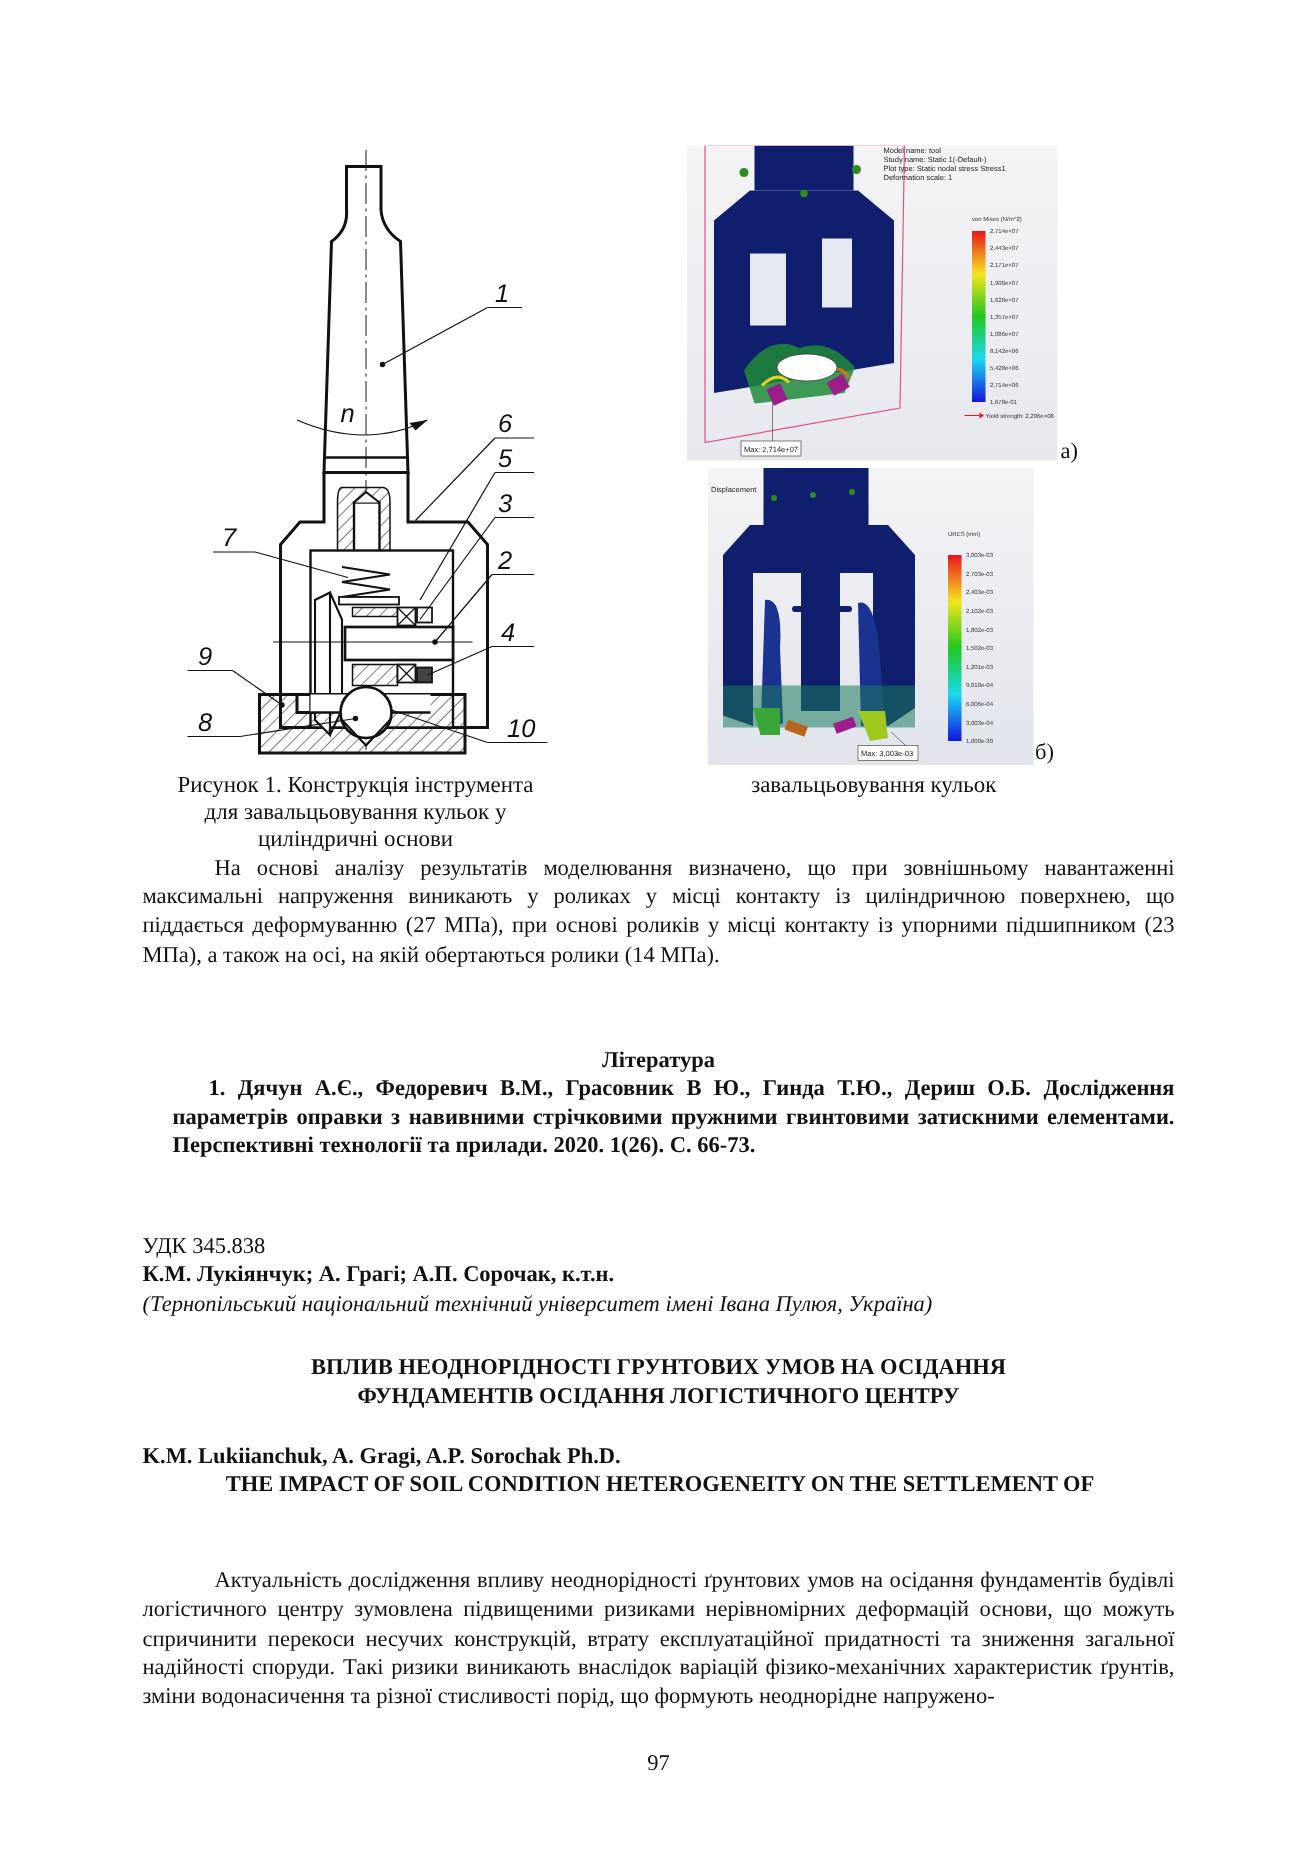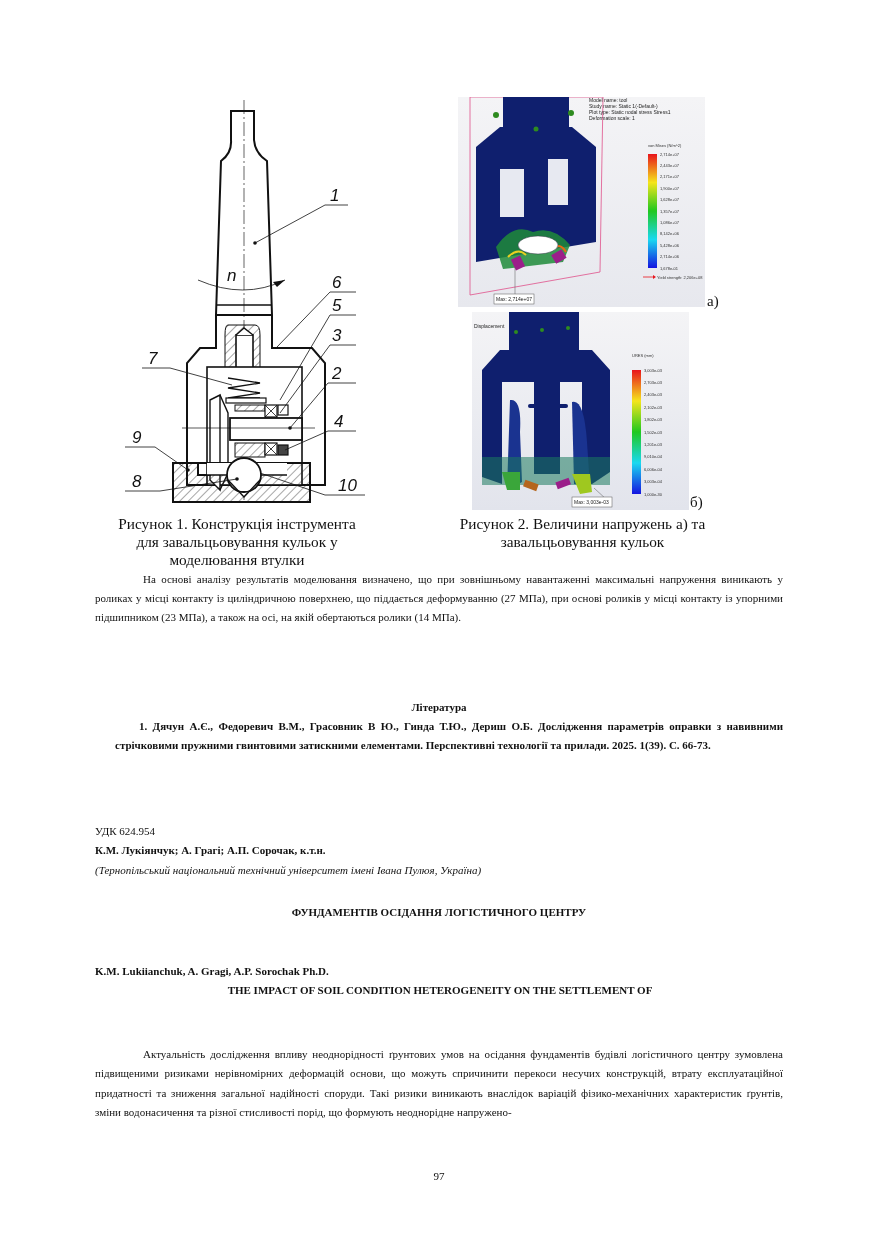--- a/index.html
+++ b/index.html
@@ -1,19 +1,19 @@
 <!DOCTYPE html>
 <html><head>
 <meta charset="utf-8">
 <style>
   html, body { margin: 0; padding: 0; background: #ffffff; }
   body { width: 877px; height: 1240px; position: relative; overflow: hidden;
          font-family: "Liberation Serif", "DejaVu Serif", serif; color: #111; }
   .abs { position: absolute; }
-  .t { font-size: 11px; line-height: 18.6px; }
+  .t { font-size: 15px; line-height: 18.6px; }
   .just { text-align: justify; text-align-last: left; }
   .center { text-align: center; }
   .bold { font-weight: bold; }
   .cap { position: absolute; text-align: center; font-size: 15.3px; line-height: 18px; }
   .fea { position: absolute; overflow: hidden; }
   .legend-label { font-family: "Liberation Sans", sans-serif; font-size: 4px; fill: #333; }
   .callout { font-family: "Liberation Sans", sans-serif; font-size: 5px; fill: #222; }
   .num { font-family: "Liberation Sans", sans-serif; font-style: italic; font-size: 17px; fill: #111; }
   p { margin: 0; }
   .indent { text-indent: 48px; }
@@ -225,37 +225,37 @@
     <line x1="122" y1="176" x2="135" y2="188" stroke="#555" stroke-width="0.5"></line>
     <rect x="100" y="185" width="40" height="10" fill="#fff" stroke="#555" stroke-width="0.5"></rect>
     <text class="callout" x="102" y="192">Max: 3,003e-03</text>
   </svg>
 </div>
 <div class="abs" style="left:690px; top:494px; font-size:15px;">б)</div>
 
 <div class="cap" style="left:92px; top:515px; width:290px;text-align:center;">
   <div>Рисунок 1. Конструкція інструмента</div>
   <div>для завальцьовування кульок у</div>
-  <div>моделювання втулки</div>
+  <div>циліндричні основи</div>
 </div>
 <div class="cap" style="left:385px; top:515px; width:395px;">
-  <div>Рисунок 2. Величини напружень а) та</div>
   <div>завальцьовування кульок</div>
 </div>
 
 <p class="abs t just indent" style="left:95px; top:570px; width:688px; line-height:19.2px;">На основі аналізу результатів моделювання визначено, що при зовнішньому навантаженні максимальні напруження виникають у роликах у місці контакту із циліндричною поверхнею, що піддається деформуванню (27 МПа), при основі роликів у місці контакту із упорними підшипником (23 МПа), а також на осі, на якій обертаються ролики (14 МПа).</p>
 
 <div class="abs t bold center" style="left:95px; top:698px; width:688px;">Література</div>
-<p class="abs t just" style="left:115px; top:717px; width:668px; text-indent:24px; margin-left:-0px; font-weight:600; line-height:19px;">1. Дячун А.Є., Федоревич В.М., Грасовник В Ю., Гинда Т.Ю., Дериш О.Б. Дослідження параметрів оправки з навивними стрічковими пружними гвинтовими затискними елементами. Перспективні технології та прилади. 2025. 1(39). С. 66-73.</p>
-
-<div class="abs t" style="left:95px; top:822px;">УДК 624.954</div>
+<p class="abs t just" style="left:115px; top:717px; width:668px; text-indent:24px; margin-left:-0px; font-weight:600; line-height:19px;">1. Дячун А.Є., Федоревич В.М., Грасовник В Ю., Гинда Т.Ю., Дериш О.Б. Дослідження параметрів оправки з навивними стрічковими пружними гвинтовими затискними елементами. Перспективні технології та прилади. 2020. 1(26). С. 66-73.</p>
+
+<div class="abs t" style="left:95px; top:822px;">УДК 345.838</div>
 <div class="abs t bold" style="left:95px; top:841px;">К.М. Лукіянчук; А. Грагі; А.П. Сорочак, к.т.н.</div>
 <div class="abs t" style="left:95px; top:861px;font-style:italic;">(Тернопільський національний технічний університет імені Івана Пулюя, Україна)</div>
 
 <div class="abs t bold center" style="left:95px; top:903px; width:688px; line-height:19px;">
+  <div>ВПЛИВ НЕОДНОРІДНОСТІ ГРУНТОВИХ УМОВ НА ОСІДАННЯ</div>
   <div>ФУНДАМЕНТІВ ОСІДАННЯ ЛОГІСТИЧНОГО ЦЕНТРУ</div>
 </div>
 
 <div class="abs t bold" style="left:95px; top:962px;">K.M. Lukiianchuk, A. Gragi, A.P. Sorochak Ph.D.</div>
 <div class="abs t bold center" style="left:96px; top:981px; width:688px; line-height:19px;">
   <div>THE IMPACT OF SOIL CONDITION HETEROGENEITY ON THE SETTLEMENT OF</div>
 </div>
 
 <p class="abs t just indent" style="left:95px; top:1045px; width:688px; line-height:19.3px;">Актуальність дослідження впливу неоднорідності ґрунтових умов на осідання фундаментів будівлі логістичного центру зумовлена підвищеними ризиками нерівномірних деформацій основи, що можуть спричинити перекоси несучих конструкцій, втрату експлуатаційної придатності та зниження загальної надійності споруди. Такі ризики виникають внаслідок варіацій фізико-механічних характеристик ґрунтів, зміни водонасичення та різної стисливості порід, що формують неоднорідне напружено-</p>
 

